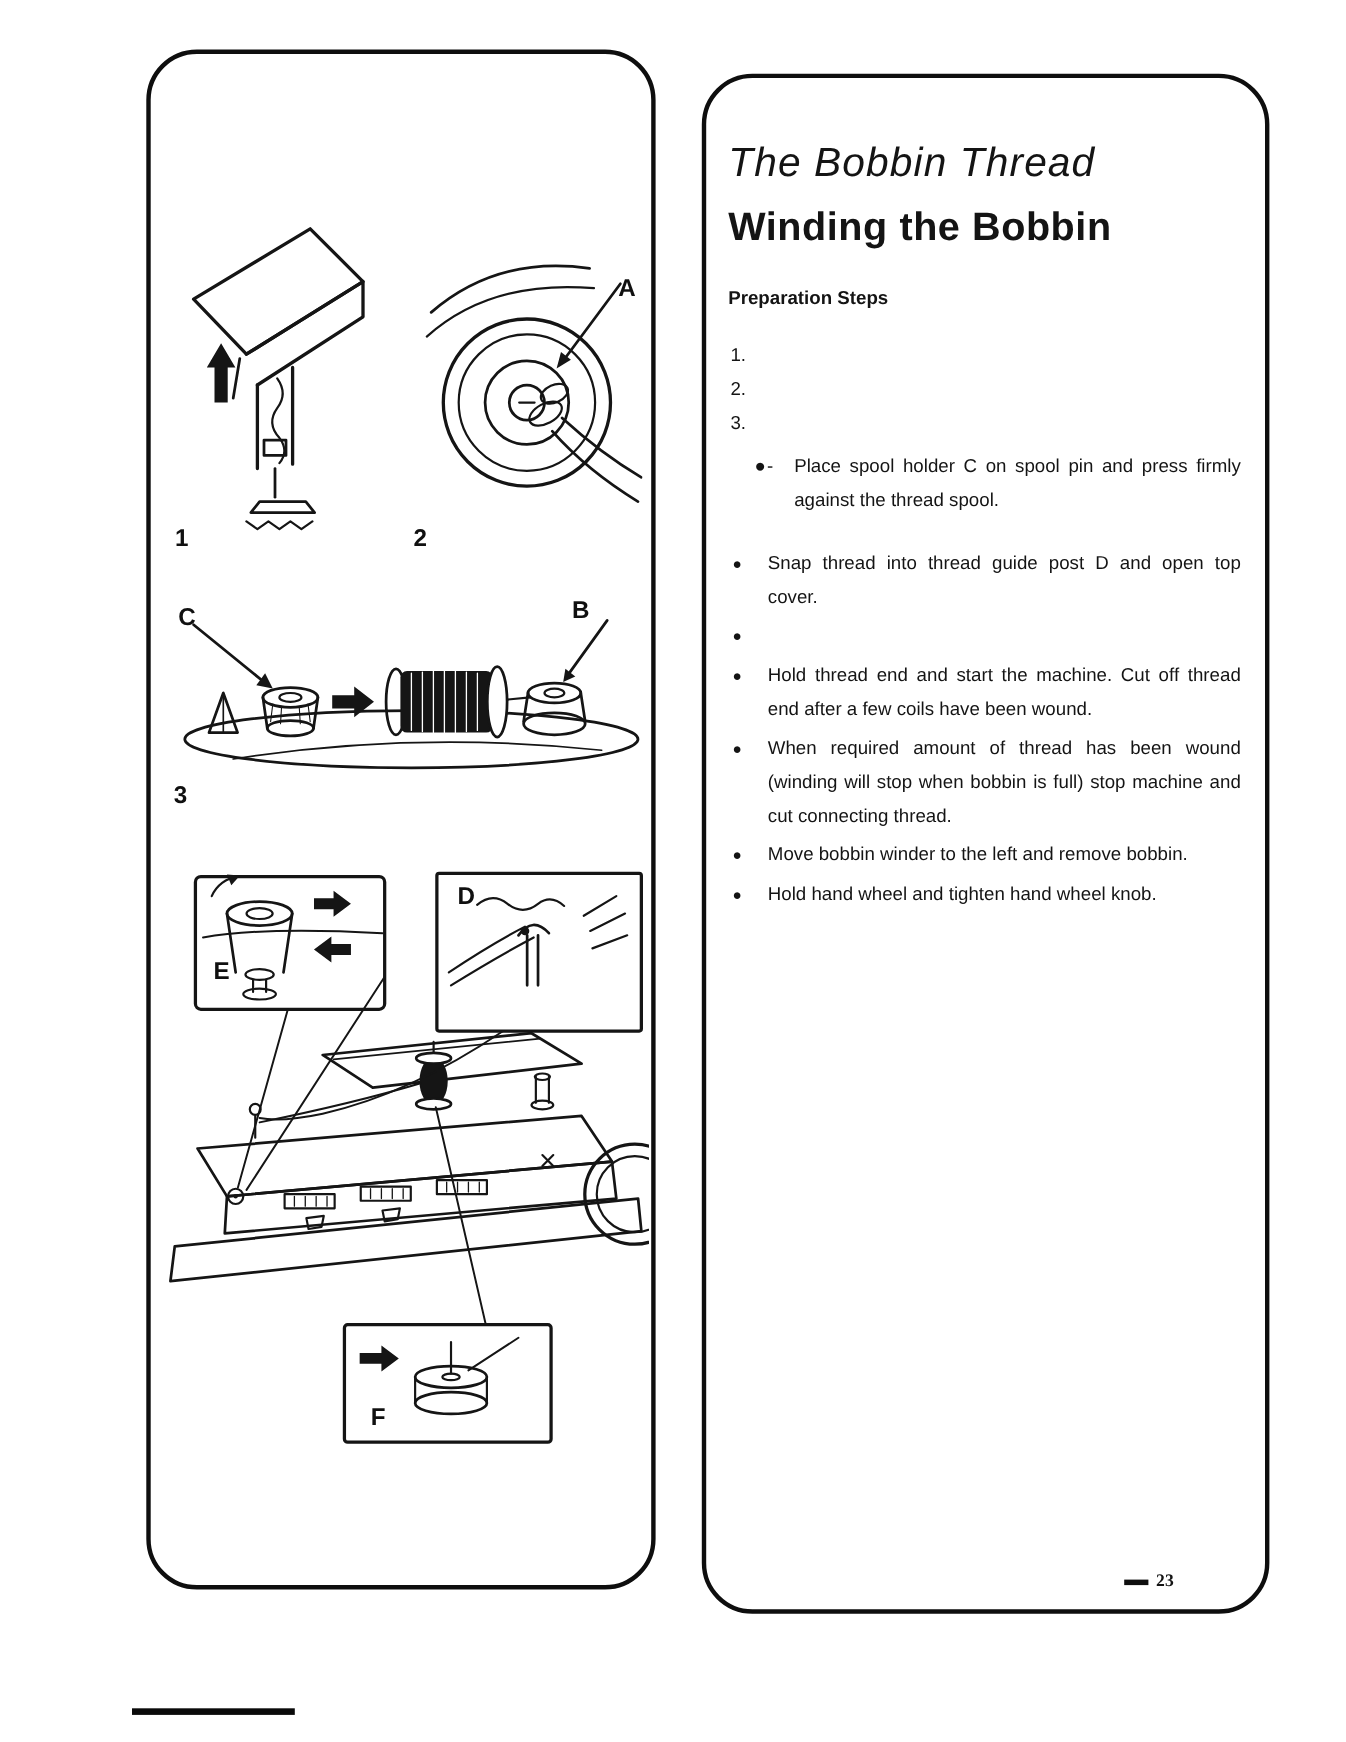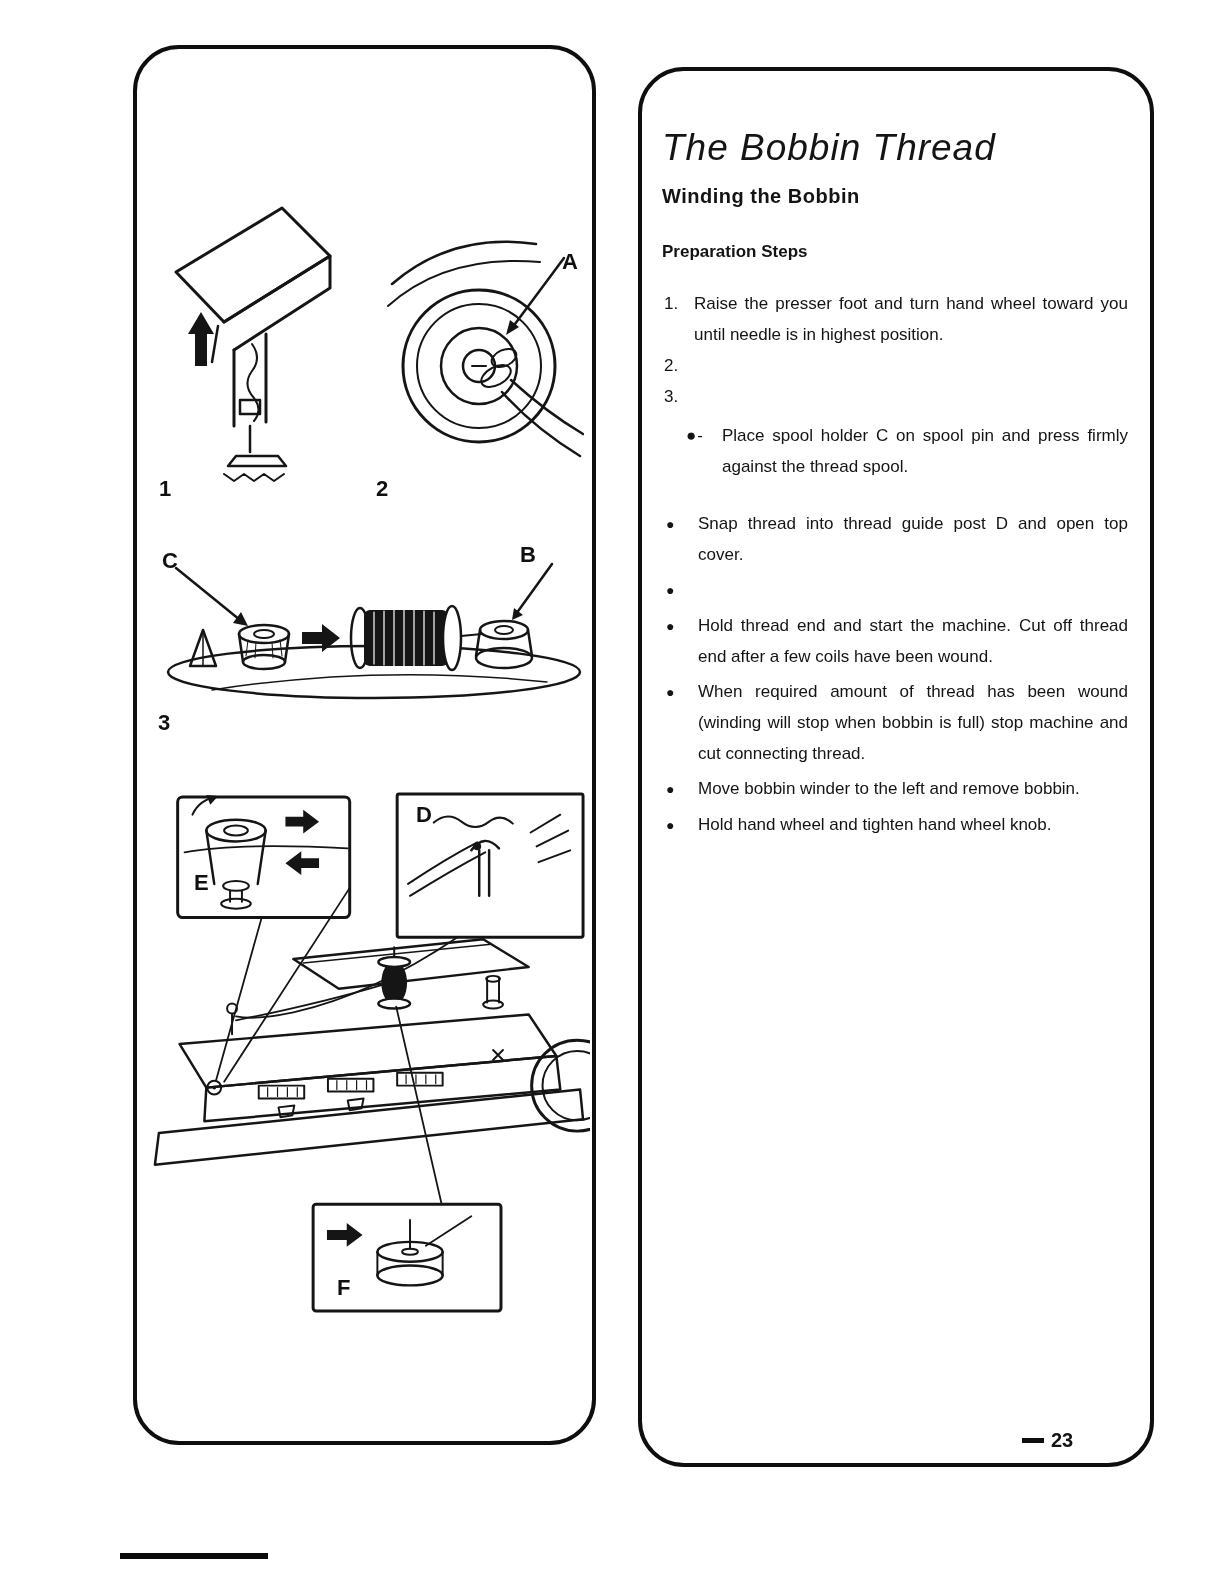--- a/index.html
+++ b/index.html
@@ -14,21 +14,21 @@
   }
   #left-panel{left:133px;top:45px;width:463px;height:1400px;}
   #right-panel{left:638px;top:45px;width:516px;height:1400px;padding:30px 18px 0 12px;margin-top:22px;}
 
   
   .rp-title{
     font-style:italic;font-size:37px;font-weight:normal;letter-spacing:1px;
     margin:26px 0 0 8px;
   }
   .rp-heading{
-    font-size:20px;font-weight:bold;letter-spacing:.5px;margin:16px 0 0 8px;
+    font-size:36px;font-weight:bold;letter-spacing:.5px;margin:16px 0 0 8px;
   }
   .rp-subheading{
     font-size:17px;font-weight:bold;margin:34px 0 0 8px;
   }
   .rp-body{font-size:17px;line-height:31px;text-align:justify;}
   .steps{margin-top:26px;}
   .step{display:flex;padding:0 4px 0 10px;}
   .step-num{width:30px;flex:none;}
   .step-text{flex:1;}
   .note{display:flex;padding:0 4px 0 32px;margin-top:8px;}
@@ -44,21 +44,21 @@
     position:absolute;font-weight:bold;font-size:22px;color:#101010;
   }
   svg{display:block;}
 
   
   #page-number-wrap{
     position:absolute;left:1014px;top:1429px;background:#fff;padding:0 8px;
     display:flex;align-items:center;gap:7px;z-index:5;
   }
   .pn-dash{display:inline-block;width:22px;height:5px;background:#0e0e0e;}
-  #page-number{font-weight:bold;font-size:20px;}
+  #page-number{font-weight:bold;font-size:16px;font-family:Liberation Serif, serif;}
   #registration-bar{
     position:absolute;left:120px;top:1553px;width:148px;height:6px;background:#0a0a0a;
   }
 </style>
 </head>
 <body>
 
 <div id="left-panel" class="panel">
 
   <svg class="fig" style="left:17px;top:145px;" width="190" height="300" viewBox="0 0 190 300">
@@ -209,21 +209,20 @@
 
 <div id="right-panel" class="panel">
   <div class="rp-title">The Bobbin Thread</div>
   <div class="rp-heading">Winding the Bobbin</div>
 
   <div class="rp-subheading">Preparation Steps</div>
 
   <div class="steps rp-body">
     <div class="step">
       <span class="step-num">1.</span>
-      <span class="step-text">Raise the presser foot and turn hand wheel toward you until needle is in highest position.</span>
     </div>
     <div class="step">
       <span class="step-num">2.</span>
     </div>
     <div class="step">
       <span class="step-num">3.</span>
     </div>
     <div class="note">
       <span class="note-marker">●-</span>
       <span class="step-text">Place spool holder C on spool pin and press firmly against the thread spool.</span>

